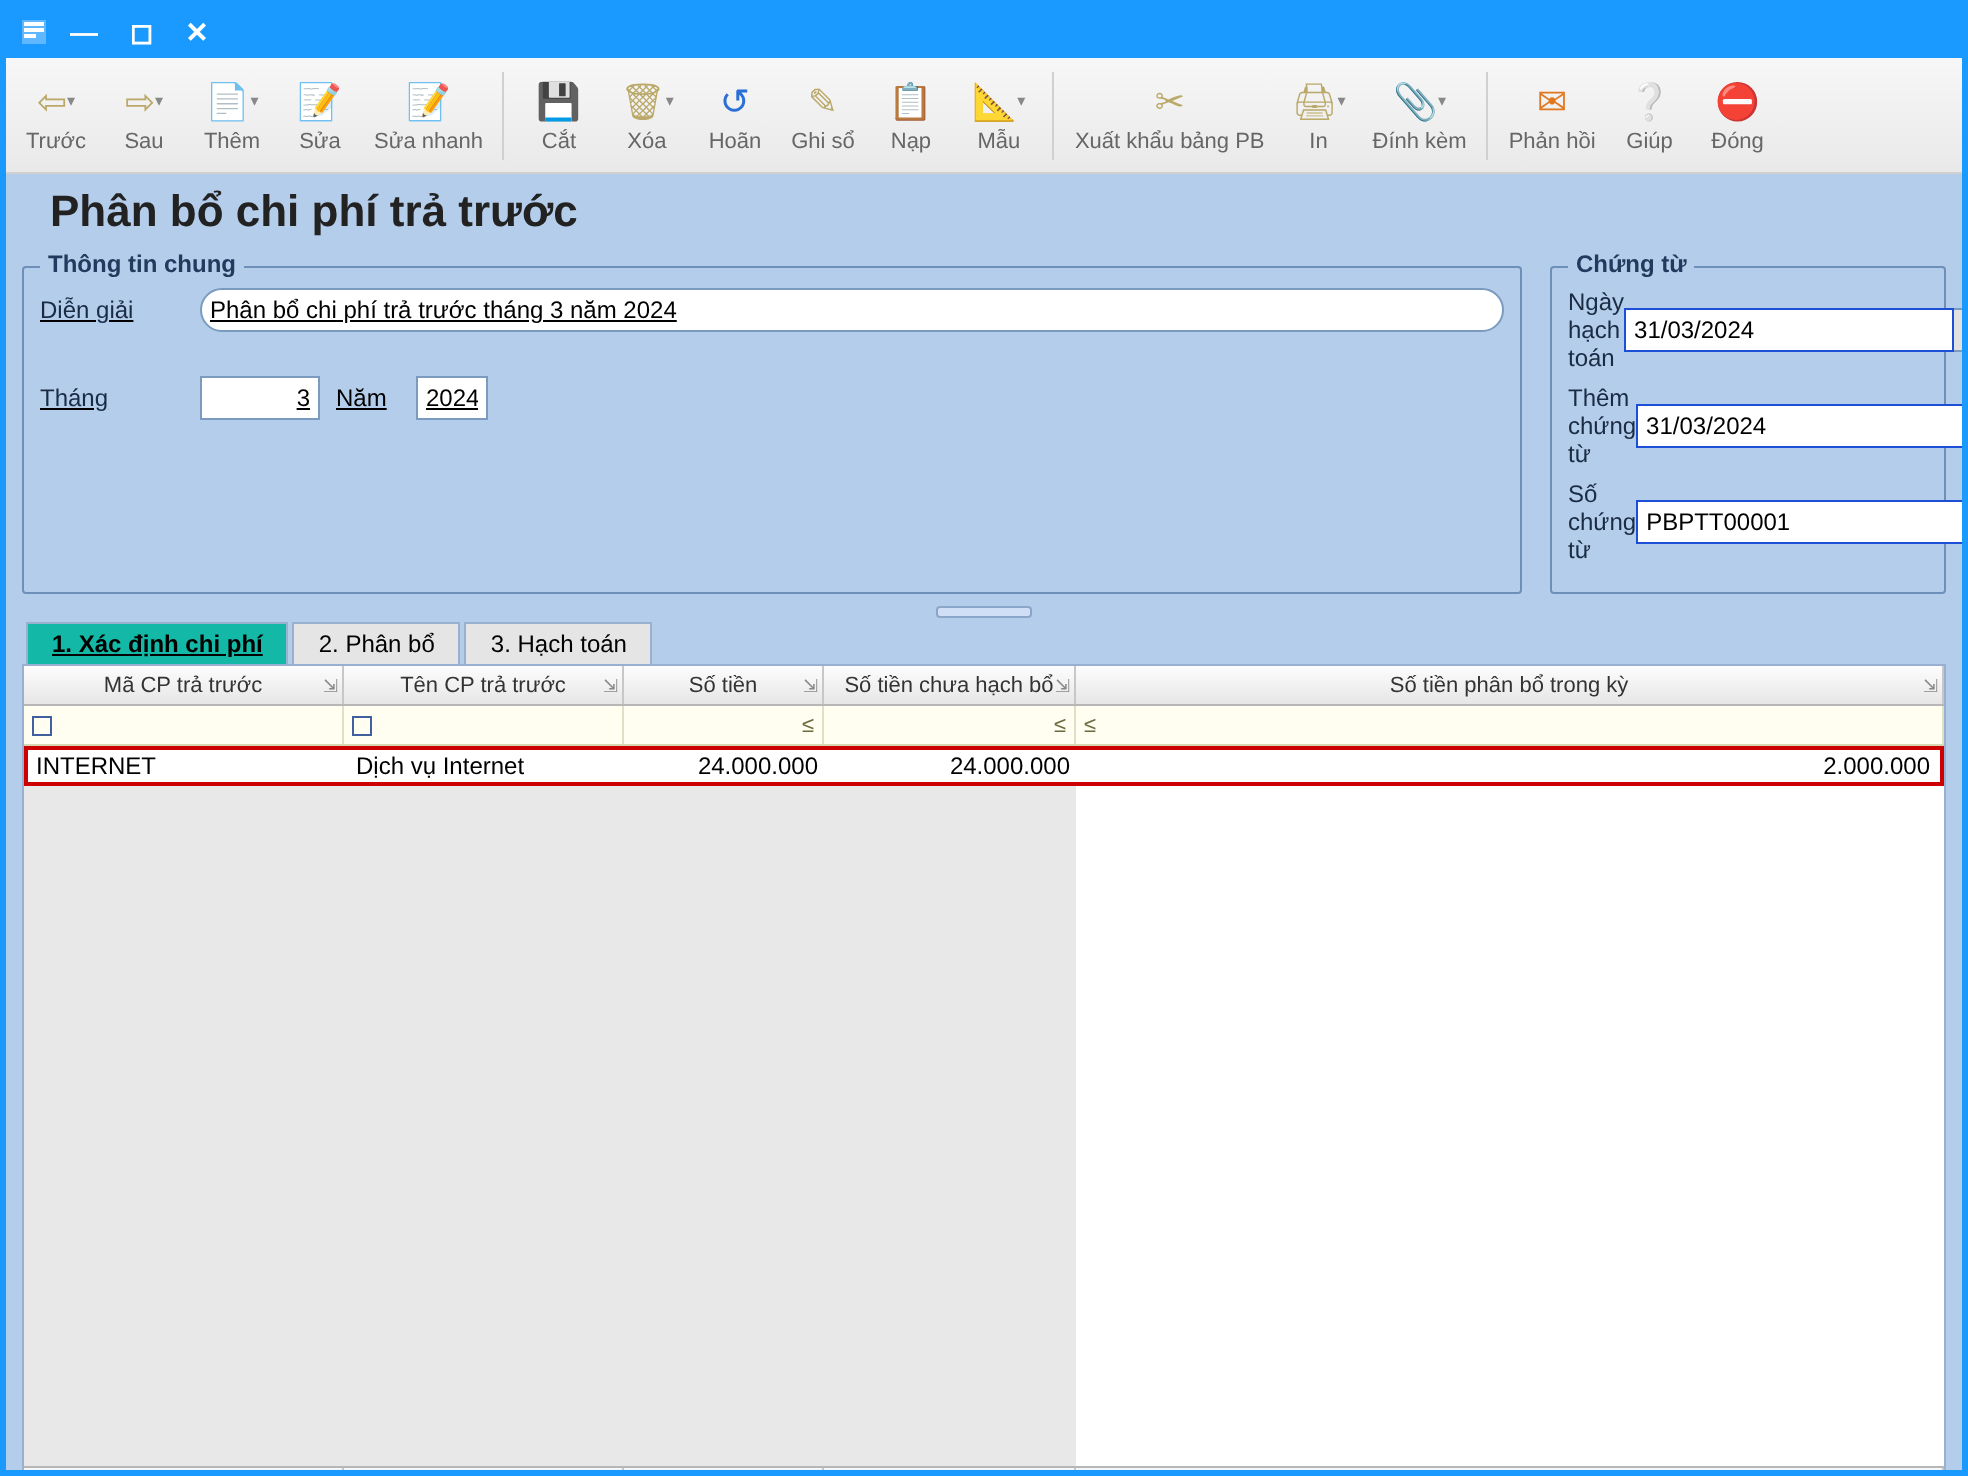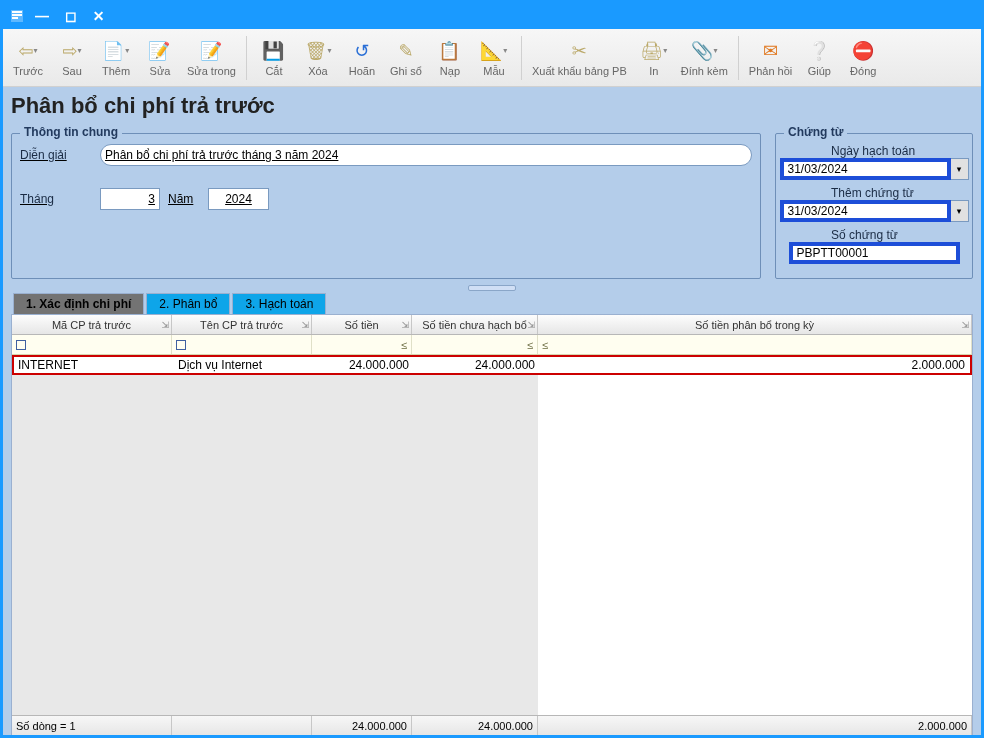--- a/index.html
+++ b/index.html
@@ -11,50 +11,50 @@
 .win-controls span { cursor: pointer; padding: 0 4px; }
 
 .toolbar { background: linear-gradient(#f7f7f7,#e9e9e9); height: 58px; display: flex; align-items: center; padding: 2px 4px; border-bottom: 1px solid #d0d0d0; gap: 2px; }
 .tb-btn { display: flex; flex-direction: column; align-items: center; justify-content: center; min-width: 42px; height: 52px; padding: 2px 4px; cursor: pointer; border-radius: 2px; }
 .tb-icon { width: 24px; height: 24px; display: flex; align-items: center; justify-content: center; font-size: 18px; }
 .tb-label { font-size: 11px; color: #666; margin-top: 2px; white-space: nowrap; }
 .tb-sep { width: 1px; height: 44px; background: #d0d0d0; margin: 0 4px; }
 .tb-drop { font-size: 8px; color: #888; margin-left: 0px; }
 
 .content { background: #b4cdea; padding: 6px 8px 8px 8px; height: calc(738px - 26px - 58px - 6px); }
-.page-title { font-size: 22px; font-weight: bold; color: #222; margin: 0 0 6px 0; }
+.page-title { font-size: 22px; font-weight: bold; color: #222; margin: 0 0 6px 14px; }
 
 .panels-row { display: flex; gap: 14px; margin-bottom: 4px; }
 .fieldset { border: 1px solid #6e8fb8; border-radius: 2px; padding: 10px 8px 8px 8px; position: relative; margin-top: 8px; }
 .fieldset-legend { position: absolute; top: -9px; left: 8px; background: #b4cdea; padding: 0 4px; font-size: 12px; font-weight: bold; color: #223a5e; }
 .info-panel { flex: 1; }
 .doc-panel { width: 198px; }
 
 .form-row { display: flex; align-items: center; margin-bottom: 22px; font-size: 12px; text-decoration: underline; }
 .form-label { width: 80px; color: #1a2b44; }
 .form-input { background: #fff; border: 1px solid #7a9ac0; height: 22px; padding: 0 4px; font-size: 12px; }
 .wide { flex: 1; border-radius: 11px; }
 .num-input { width: 60px; text-align: right; margin-right: 8px; }
-.year-input { width: 61px; text-align: center; }
+.year-input { width: 36px; text-align: left; }
 .ref-row { display: flex; align-items: center; }
 .ref-space { flex: 1; }
 .add-ref-btn { width: 22px; height: 22px; background: #d9e9ff; border: 1px solid #7a9ac0; display: flex; align-items: center; justify-content: center; cursor: pointer; font-size: 14px; color: green; }
 
-.doc-row { display: flex; align-items: center; margin-bottom: 6px; font-size: 12px; flex-direction: column; }
+.doc-row { display: flex; align-items: center; margin-bottom: 6px; font-size: 12px; }
 .doc-label { width: 86px; color: #1a2b44; }
-.doc-input { flex: 1; background: #fff; border: 4px solid #1d4ed8; height: 22px; padding: 0 4px; font-size: 12px; }
+.doc-input { flex: 1; background: #fff; border: 1px solid #1d4ed8; height: 22px; padding: 0 4px; font-size: 12px; }
 .date-wrap { flex: 1; display: flex; }
 .date-drop { width: 18px; background: #e1e1e1; border: 1px solid #7a9ac0; border-left: none; display: flex; align-items: center; justify-content: center; font-size: 9px; cursor: pointer; }
 
 .splitter { height: 10px; display: flex; align-items: center; justify-content: center; }
 .splitter-handle { width: 48px; height: 6px; background: #d0dff5; border: 1px solid #8aa6c8; border-radius: 2px; }
 
 .tabs { display: flex; background: #b4cdea; padding: 0 2px; }
-.tab { background: #0ea5e9; border: 1px solid #9ab0d0; border-bottom: none; padding: 3px 12px; font-size: 12px; margin-right: 2px; cursor: pointer; }
-.tab.active { background: #737373; font-weight: bold; }
+.tab { background: #e5e5e5; border: 1px solid #9ab0d0; border-bottom: none; padding: 3px 12px; font-size: 12px; margin-right: 2px; cursor: pointer; }
+.tab.active { background: #14b8a6; font-weight: bold; text-decoration: underline; }
 
 .grid-wrap { border: 1px solid #9ab0d0; background: #fff; }
 .grid-header { display: flex; background: linear-gradient(#fdfdfd,#e6e6e6); border-bottom: 1px solid #b7b7b7; height: 20px; font-size: 11px; color: #333; }
 .gh-cell { border-right: 1px solid #c7c7c7; display: flex; align-items: center; justify-content: center; position: relative; padding: 0 2px; }
 .gh-pin { position: absolute; right: 2px; font-size: 9px; color: #888; }
 .filter-row { display: flex; background: #fffef0; border-bottom: 1px solid #d6d6b0; height: 20px; font-size: 11px; }
 .fr-cell { border-right: 1px solid #e0e0c8; display: flex; align-items: center; padding: 0 4px; color: #6b6b40; }
 .grid-body { height: 340px; display: flex; }
 .gb-left { background: #e8e8e8; }
 .gb-right { background: #fff; flex: 1; }
@@ -94,21 +94,21 @@
   <div class="tb-btn">
       <div class="tb-icon" style="color:#bba96a">📄<span class="tb-drop">▾</span></div>
       <div class="tb-label">Thêm</div>
     </div>
   <div class="tb-btn">
       <div class="tb-icon" style="color:#bba96a">📝</div>
       <div class="tb-label">Sửa</div>
     </div>
   <div class="tb-btn">
       <div class="tb-icon" style="color:#bba96a">📝</div>
-      <div class="tb-label">Sửa trong</div>
+      <div class="tb-label">Sửa nhanh</div>
     </div>
   <div class="tb-sep"></div>
   <div class="tb-btn">
       <div class="tb-icon" style="color:#2a6fd6">💾</div>
       <div class="tb-label">Cắt</div>
     </div>
   <div class="tb-btn">
       <div class="tb-icon" style="color:#bba96a">🗑<span class="tb-drop">▾</span></div>
       <div class="tb-label">Xóa</div>
     </div>

